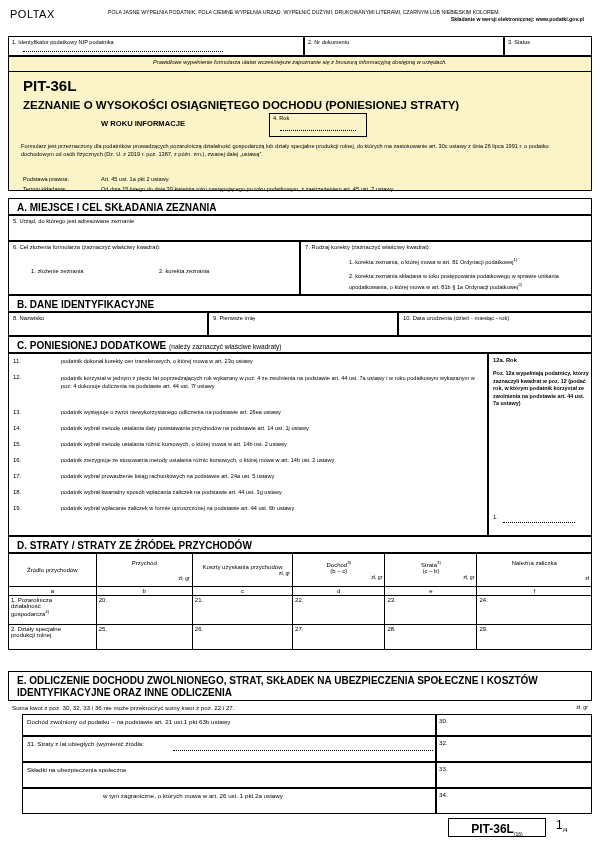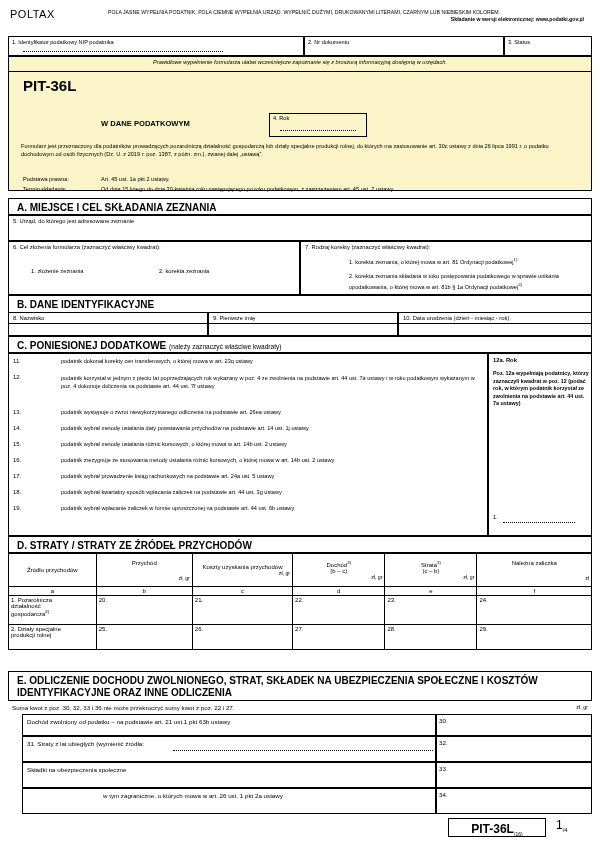--- a/index.html
+++ b/index.html
@@ -89,21 +89,22 @@
     </div>
     <div class="cell" style="left:496px;width:88px;">
       <span class="lbl"><span>3.</span> <span>Status</span></span>
     </div>
   </div>
 
   <div class="yellow">
     <div class="yhint">Prawidłowe wypełnienie formularza ułatwi wcześniejsze zapoznanie się z broszurą informacyjną dostępną w urzędach.</div>
     <div class="yhint-line"></div>
     <div class="pit">PIT-36L</div>
-    <div class="ysub">W DANE PODATKOWYM</div>
+    <div class="ytitle">ZEZNANIE O WYSOKOŚCI OSIĄGNIĘTEGO DOCHODU (PONIESIONEJ STRATY)</div>
+    <div class="ysub">W ROKU INFORMACJE</div>
     <div class="rokbox">
       <span class="lbl"><span>4.</span> <span>Rok</span></span>
       <span class="dl"></span>
     </div>
     <div class="ypara">Formularz jest przeznaczony dla podatników prowadzących pozarolniczą działalność gospodarczą lub działy specjalne produkcji rolnej, do których ma zastosowanie art. 30c ustawy z dnia 26 lipca 1991 r. o podatku dochodowym od osób fizycznych (Dz. U. z 2019 r. poz. 1387, z późn. zm.), zwanej dalej „ustawą”.</div>
     <table class="ylegal">
       <tbody>
             <tr>
         <td class="k">Podstawa prawna:</td>
         <td>Art. 45 ust. 1a pkt 2 ustawy.</td>
@@ -130,21 +131,21 @@
     <span class="tx" style="left:4px;top:2px;font-size:5.8px;"><span>6.</span> <span>Cel złożenia formularza (zaznaczyć właściwy kwadrat):</span></span>
     <span class="tx" style="left:22px;top:26px;font-size:5.8px;"><span>1.</span> <span>złożenie zeznania</span></span>
     <span class="tx" style="left:150px;top:26px;font-size:5.8px;"><span>2.</span> <span>korekta zeznania</span></span>
   </div>
   <div class="box" style="position:absolute;left:292px;top:235px;width:292px;height:54px;">
     <span class="tx" style="left:4px;top:2px;font-size:5.8px;"><span>7.</span> <span>Rodzaj korekty (zaznaczyć właściwy kwadrat):</span></span>
     <span class="tx" style="left:48px;top:15px;font-size:5.6px;"><span>1.</span> <span>korekta zeznania, o której mowa w art. 81 Ordynacji podatkowej</span><span class="sup">1)</span></span>
     <span class="tx" style="left:48px;top:31px;width:238px;font-size:5.6px;line-height:7.5px;"><span>2.</span> <span>korekta zeznania składana w toku postępowania podatkowego w sprawie unikania opodatkowania, o której mowa w art. 81b § 1a Ordynacji podatkowej</span><span class="sup">2)</span></span>
   </div>
 
-  <div class="secbar" style="top:289px;height:29px;">
+  <div class="secbar" style="top:289px;height:17px;">
     <div class="t">B. DANE IDENTYFIKACYJNE</div>
   </div>
   <div class="box" style="position:absolute;left:0;top:306px;width:200px;height:24px;">
     <span class="tx" style="left:4px;top:2px;font-size:5.8px;"><span>8.</span> <span>Nazwisko</span></span>
   </div>
   <div class="box" style="position:absolute;left:200px;top:306px;width:190px;height:24px;">
     <span class="tx" style="left:4px;top:2px;font-size:5.8px;"><span>9.</span> <span>Pierwsze imię</span></span>
   </div>
   <div class="box" style="position:absolute;left:390px;top:306px;width:194px;height:24px;">
     <span class="tx" style="left:4px;top:2px;font-size:5.8px;"><span>10.</span> <span>Data urodzenia (dzień - miesiąc - rok)</span></span>

